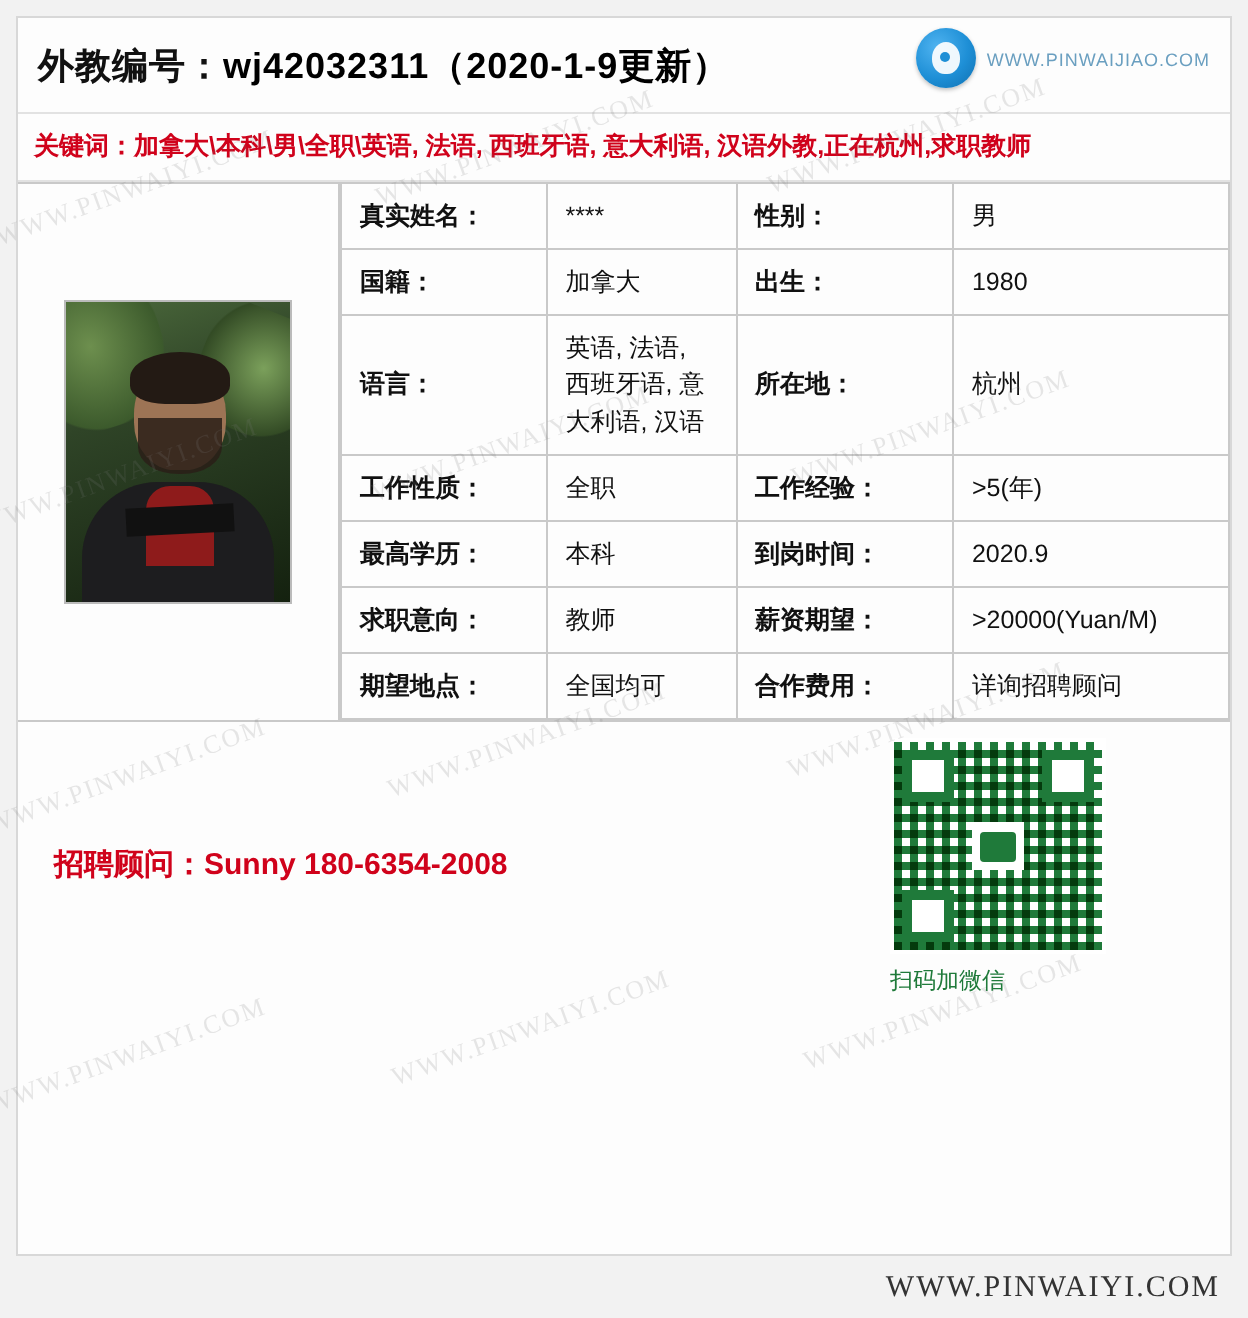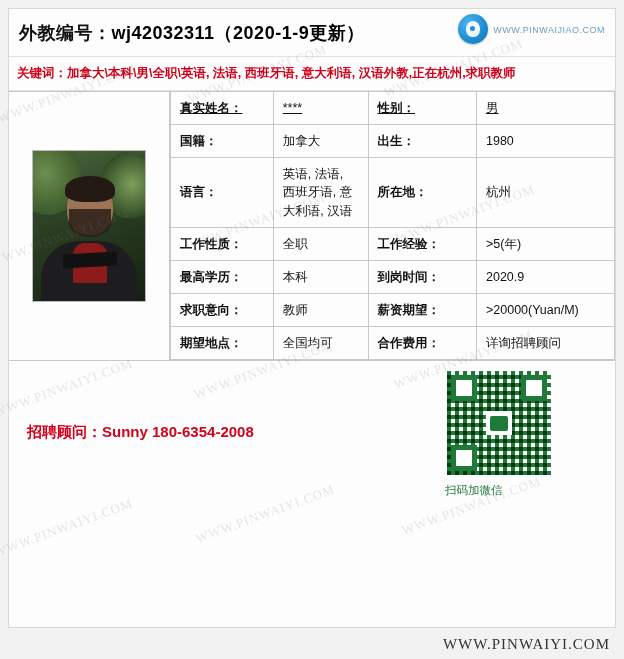--- a/index.html
+++ b/index.html
@@ -153,21 +153,21 @@
     font-size:12.5px;
     color:#111;
   }
   .info-table td{
     border:1px solid #c9c9c9;
     border-top:none;
     padding:7px 9px;
     vertical-align:middle;
     line-height:1.45;
   }
-  .info-table tr:first-child td{border-top:none;text-decoration:underline;}
+  .info-table tr:first-child td{border-top:none;}
   .lbl{
     width:86px;
     font-weight:bold;
     background:#fdfdfd;
   }
   .val{width:78px;}
   .lbl2{width:92px;font-weight:bold;margin-top:19px;}
   .val2{width:120px;}
   
   .footer{

